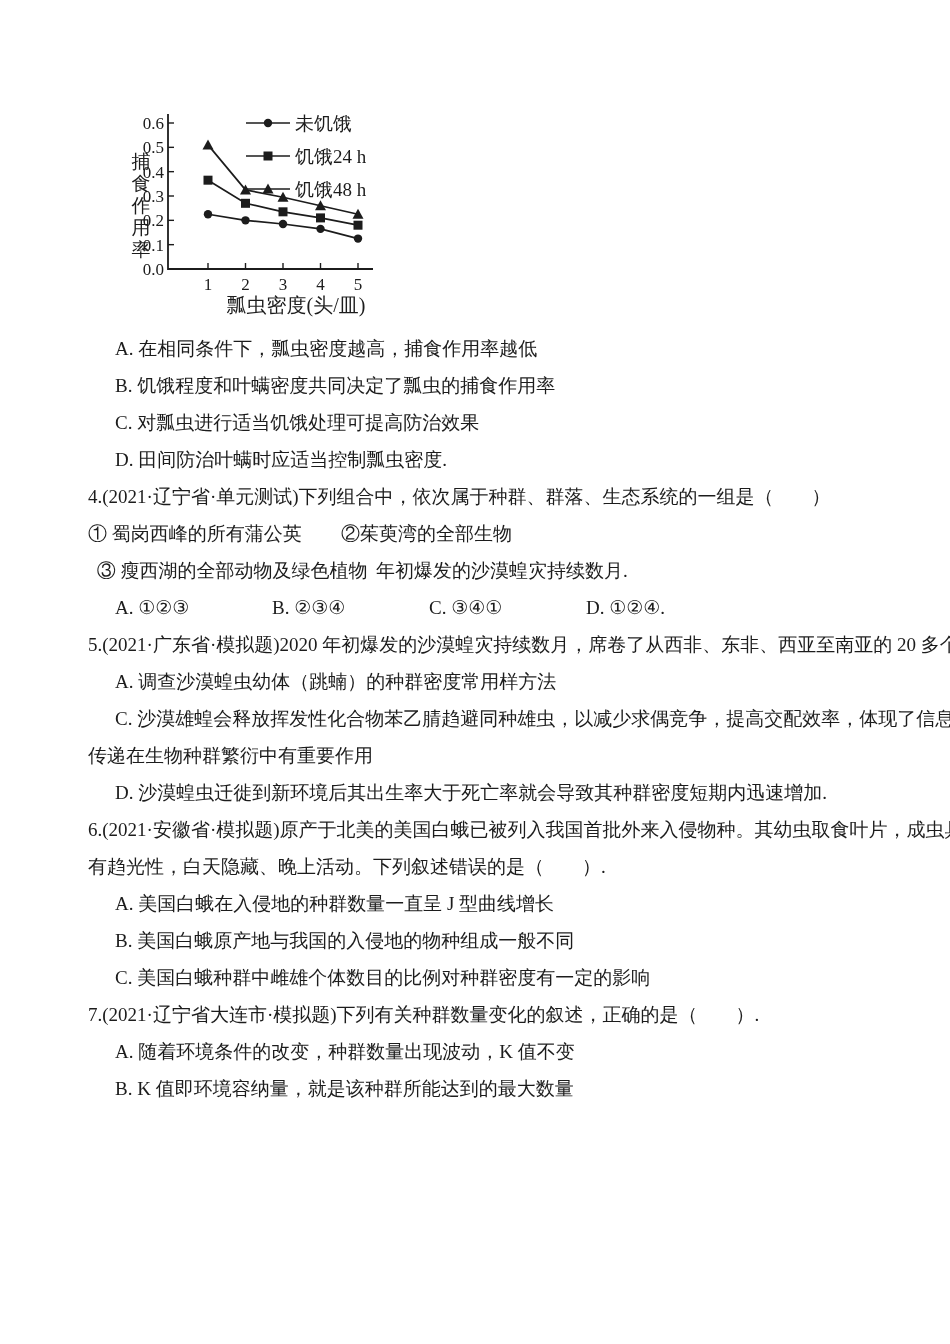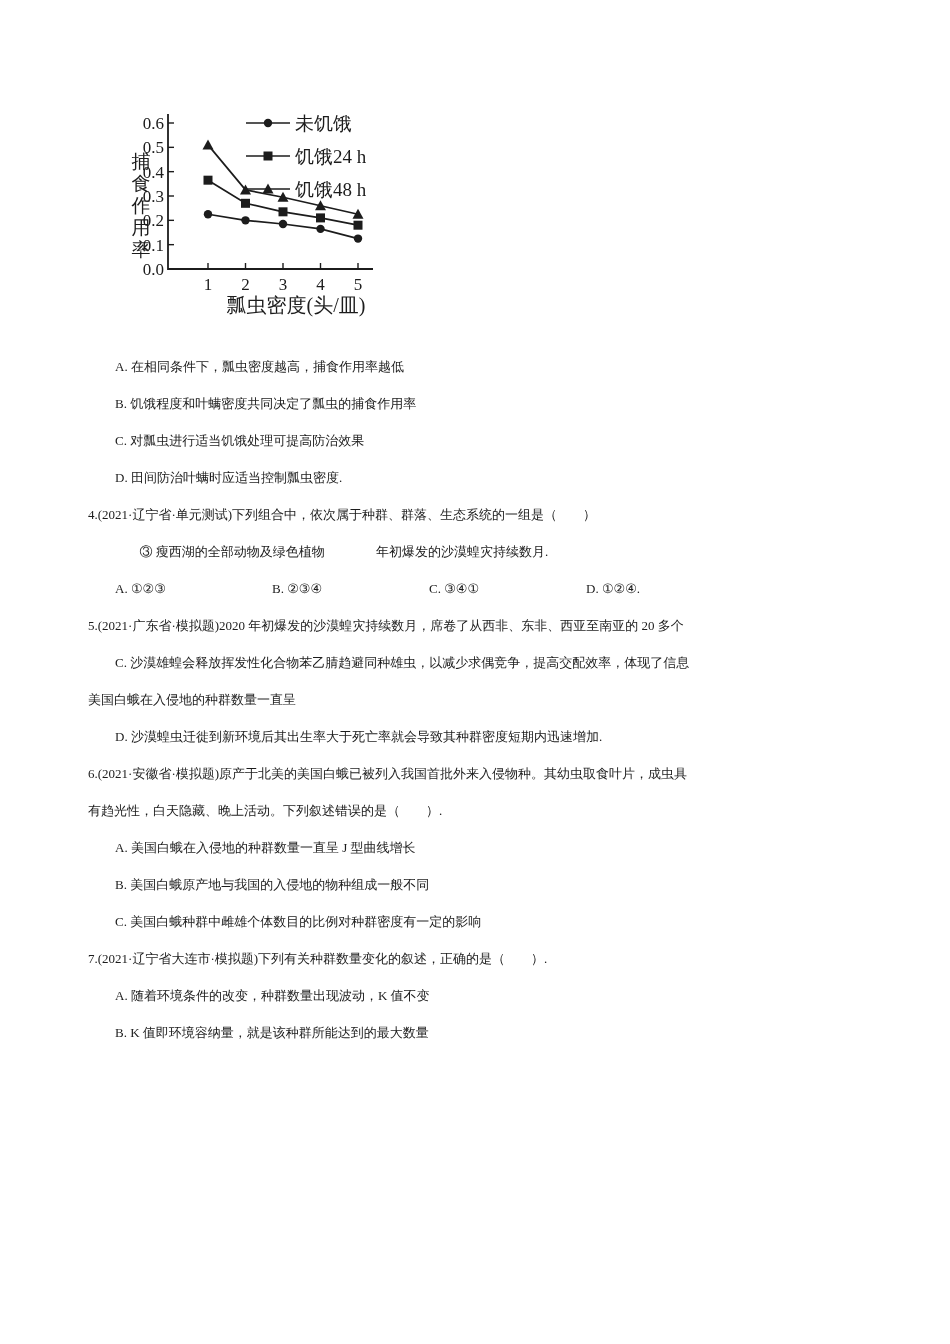--- a/index.html
+++ b/index.html
@@ -15,22 +15,22 @@
     position:absolute; left:128px; top:106px;
     width:344px; height:220px;
     margin:0;
   }
   .chart-fig svg { display:block; }
   .chart-fig svg text {
     font-family:"Liberation Serif","DejaVu Serif",serif;
     fill:#1c1c1c;
   }
   .textblock {
-    position:absolute; left:88px; top:348px; width:800px;
-    font-size:13px;
+    position:absolute; left:88px; top:330px; width:800px;
+    font-size:19px;
   }
   .line { height:37px; line-height:37px; white-space:nowrap; }
   .ind { padding-left:27px; }
   .pair-first-1 { display:inline-block; width:253px; }
   .pair-first-2 { display:inline-block; width:288px;text-align:center; }
   .choice { display:inline-block; width:157px; }
 </style>
 </head>
 <body>
 
@@ -123,29 +123,33 @@
 
   <main class="textblock">
 
     <div class="line ind">A. 在相同条件下，瓢虫密度越高，捕食作用率越低</div>
     <div class="line ind">B. 饥饿程度和叶螨密度共同决定了瓢虫的捕食作用率</div>
     <div class="line ind">C. 对瓢虫进行适当饥饿处理可提高防治效果</div>
     <div class="line ind">D. 田间防治叶螨时应适当控制瓢虫密度.</div>
 
     <div class="line">4.(2021·辽宁省·单元测试)下列组合中，依次属于种群、群落、生态系统的一组是（　　）</div>
     <div class="line">
+      <span class="pair-first-1">① 蜀岗西峰的所有蒲公英</span><span>②茱萸湾的全部生物</span>
+    </div>
+    <div class="line">
       <span class="pair-first-2">③ 瘦西湖的全部动物及绿色植物</span><span>年初爆发的沙漠蝗灾持续数月.</span>
     </div>
     <div class="line ind">
       <span class="choice">A. ①②③</span><span class="choice">B. ②③④</span><span class="choice">C. ③④①</span><span>D. ①②④.</span>
     </div>
 
     <div class="line">5.(2021·广东省·模拟题)2020 年初爆发的沙漠蝗灾持续数月，席卷了从西非、东非、西亚至南亚的 20 多个</div>
+    <div class="line ind">A. 调查沙漠蝗虫幼体（跳蝻）的种群密度常用样方法</div>
     <div class="line ind">C. 沙漠雄蝗会释放挥发性化合物苯乙腈趋避同种雄虫，以减少求偶竞争，提高交配效率，体现了信息</div>
-    <div class="line">美国白蛾在入侵地的种群数量一直呈</div>
+    <div class="line">传递在生物种群繁衍中有重要作用</div>
     <div class="line ind">D. 沙漠蝗虫迁徙到新环境后其出生率大于死亡率就会导致其种群密度短期内迅速增加.</div>
 
     <div class="line">6.(2021·安徽省·模拟题)原产于北美的美国白蛾已被列入我国首批外来入侵物种。其幼虫取食叶片，成虫具</div>
     <div class="line">有趋光性，白天隐藏、晚上活动。下列叙述错误的是（　　）.</div>
     <div class="line ind">A. 美国白蛾在入侵地的种群数量一直呈 J 型曲线增长</div>
     <div class="line ind">B. 美国白蛾原产地与我国的入侵地的物种组成一般不同</div>
     <div class="line ind">C. 美国白蛾种群中雌雄个体数目的比例对种群密度有一定的影响</div>
 
     <div class="line">7.(2021·辽宁省大连市·模拟题)下列有关种群数量变化的叙述，正确的是（　　）.</div>
     <div class="line ind">A. 随着环境条件的改变，种群数量出现波动，K 值不变</div>

